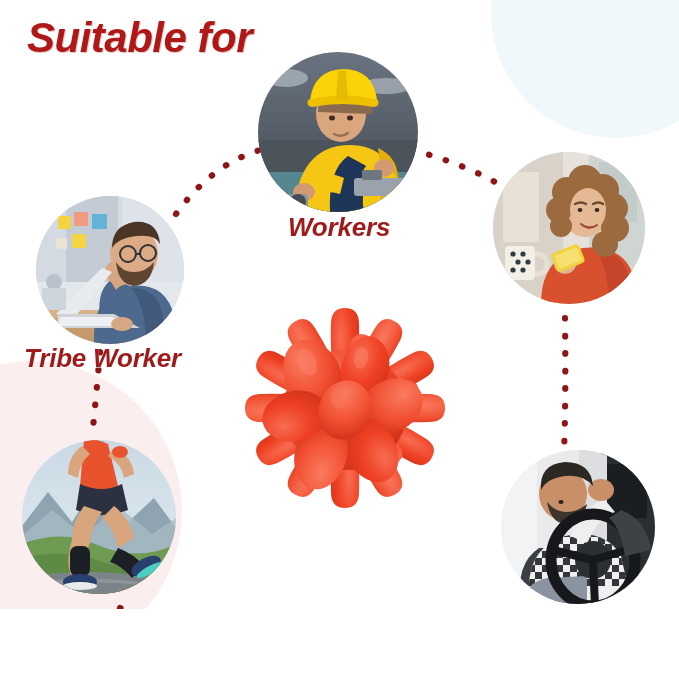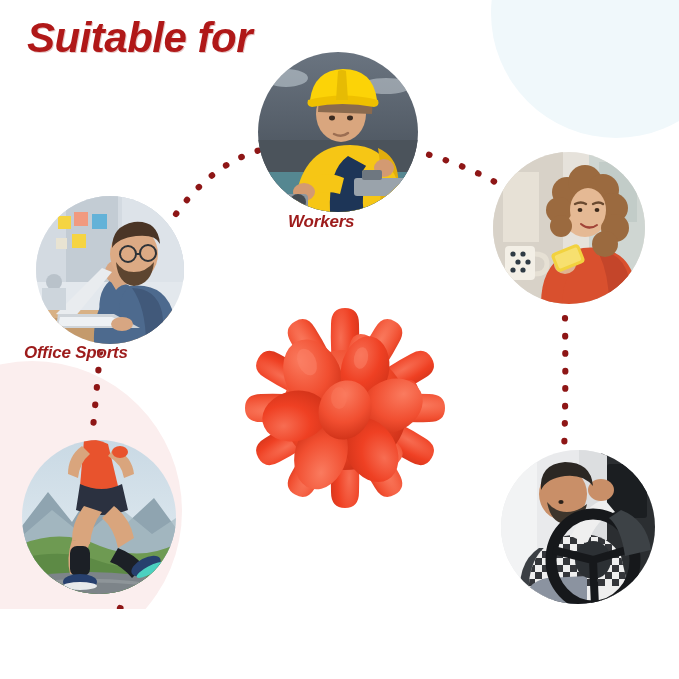--- a/index.html
+++ b/index.html
@@ -49,21 +49,21 @@
   #circle-heads{left:493px;top:152px;width:152px;height:152px;}
   #circle-sports{left:22px;top:440px;width:154px;height:154px;}
   #circle-driving{left:501px;top:450px;width:154px;height:154px;}
 
   
   .label{
     position:absolute;
     color:#9d1b1b;
     font-weight:bold;
     font-style:italic;
-    font-size:17px;
+    font-size:26px;
     line-height:1.16;
     letter-spacing:-0.2px;
     white-space:pre-line;
     text-shadow:0 1px 0 rgba(255,255,255,.6);
   }
   #label-workers{left:288px;top:212px;}
   #label-office{left:24px;top:343px;}
   #label-heads{left:508px;top:310px;}
   #label-sports{left:12px;top:595px;}
   #label-driving{left:508px;top:612px;}
@@ -179,21 +179,21 @@
 
       <path d="M20 118 l46 -46 l10 4 l-38 46z" fill="#e9ecef"></path>
       <path d="M22 118 l56 0 l26 14 l-84 0z" fill="#cfd4d9"></path>
       <path d="M24 121 l52 0 l20 9 l-74 0z" fill="#eef1f4"></path>
 
       <ellipse cx="86" cy="128" rx="11" ry="7" fill="#d7a682"></ellipse>
       <circle cx="18" cy="86" r="8" fill="#b9c2ca"></circle>
       <rect x="6" y="92" width="24" height="22" fill="#cdd5dc"></rect>
     </svg>
   </div>
-  <div class="label" id="label-office">Office Sports</div>
+  <div class="label" id="label-office">Tribe Worker</div>
 
   <div class="photo" id="circle-heads">
     <svg class="scene" viewBox="0 0 152 152" preserveAspectRatio="xMidYMid slice">
       <rect width="152" height="152" fill="#e6e2db"></rect>
       <rect x="0" y="0" width="70" height="152" fill="#d8d2c8"></rect>
       <rect x="96" y="0" width="56" height="152" fill="#cfd6d2"></rect>
       <rect x="106" y="10" width="38" height="60" fill="#b9c5c2" opacity=".6"></rect>
       <rect x="10" y="20" width="36" height="70" fill="#e7e1d6"></rect>
 
       <path d="M48 152 q0 -48 42 -56 q44 -4 52 34 l6 22z" fill="#d9502e"></path>

